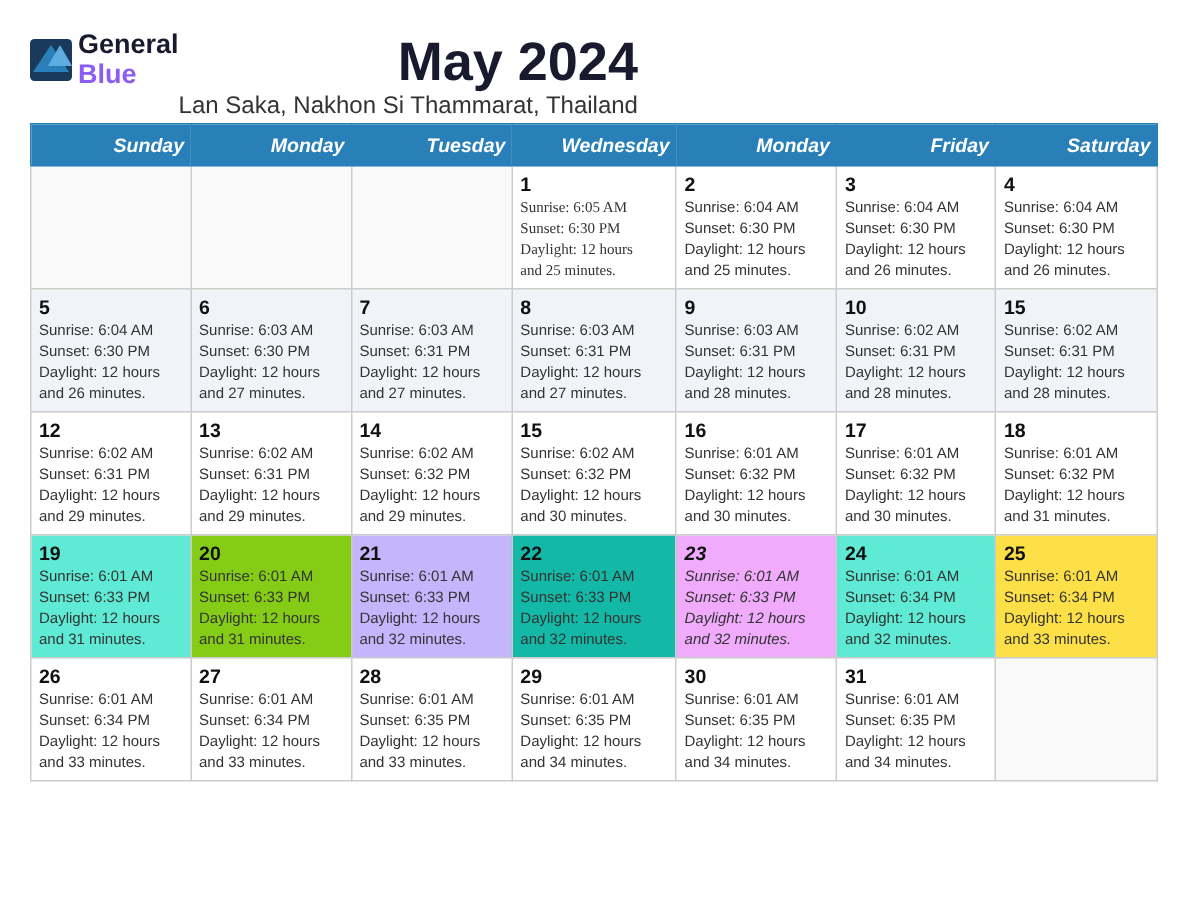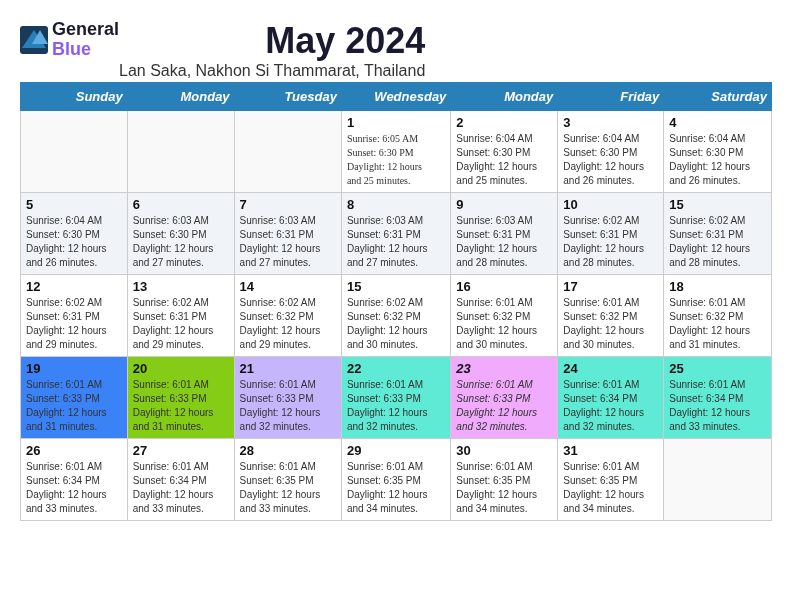--- a/index.html
+++ b/index.html
@@ -259,63 +259,63 @@
         </td>
         <td>
           <span class="day-num">18</span>
           <div class="day-info" style="white-space: pre-line;">Sunrise: 6:01 AM
 Sunset: 6:32 PM
 Daylight: 12 hours
 and 31 minutes.</div>
         </td>
       </tr>
       <tr style="background: rgb(240, 244, 248);">
-        <td style="background: #3b82f6;">
+        <td style="background: #5eead4;">
           <span class="day-num">19</span>
           <div class="day-info" style="white-space: pre-line;">Sunrise: 6:01 AM
 Sunset: 6:33 PM
 Daylight: 12 hours
 and 31 minutes.</div>
         </td>
         <td style="background: #84cc16;">
           <span class="day-num">20</span>
           <div class="day-info" style="white-space: pre-line;">Sunrise: 6:01 AM
 Sunset: 6:33 PM
 Daylight: 12 hours
 and 31 minutes.</div>
         </td>
         <td style="background: #c4b5fd;">
           <span class="day-num">21</span>
           <div class="day-info" style="white-space: pre-line;">Sunrise: 6:01 AM
 Sunset: 6:33 PM
 Daylight: 12 hours
 and 32 minutes.</div>
         </td>
-        <td style="background: #5eead4;">
+        <td style="background: #14b8a6;">
           <span class="day-num">22</span>
           <div class="day-info" style="white-space: pre-line;">Sunrise: 6:01 AM
 Sunset: 6:33 PM
 Daylight: 12 hours
 and 32 minutes.</div>
         </td>
         <td style="background: #f0abfc; font-style: italic;">
           <span class="day-num">23</span>
           <div class="day-info" style="white-space: pre-line;">Sunrise: 6:01 AM
 Sunset: 6:33 PM
 Daylight: 12 hours
 and 32 minutes.</div>
         </td>
         <td style="background: #5eead4;">
           <span class="day-num">24</span>
           <div class="day-info" style="white-space: pre-line;">Sunrise: 6:01 AM
 Sunset: 6:34 PM
 Daylight: 12 hours
 and 32 minutes.</div>
         </td>
-        <td style="background: #5eead4;">
+        <td style="background: #fde047;">
           <span class="day-num">25</span>
           <div class="day-info" style="white-space: pre-line;">Sunrise: 6:01 AM
 Sunset: 6:34 PM
 Daylight: 12 hours
 and 33 minutes.</div>
         </td>
       </tr>
       <tr style="background: rgb(255, 255, 255);">
         <td>
           <span class="day-num">26</span>

